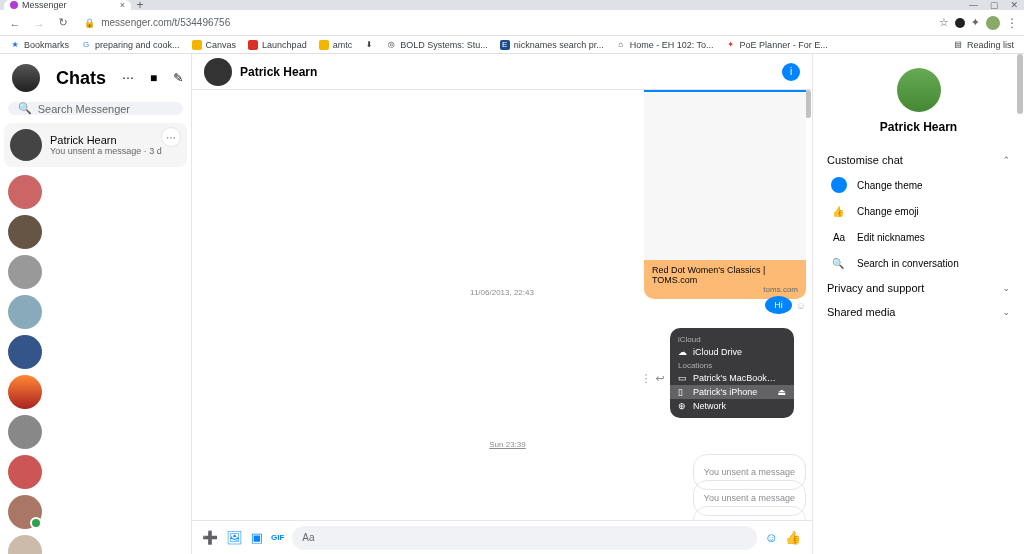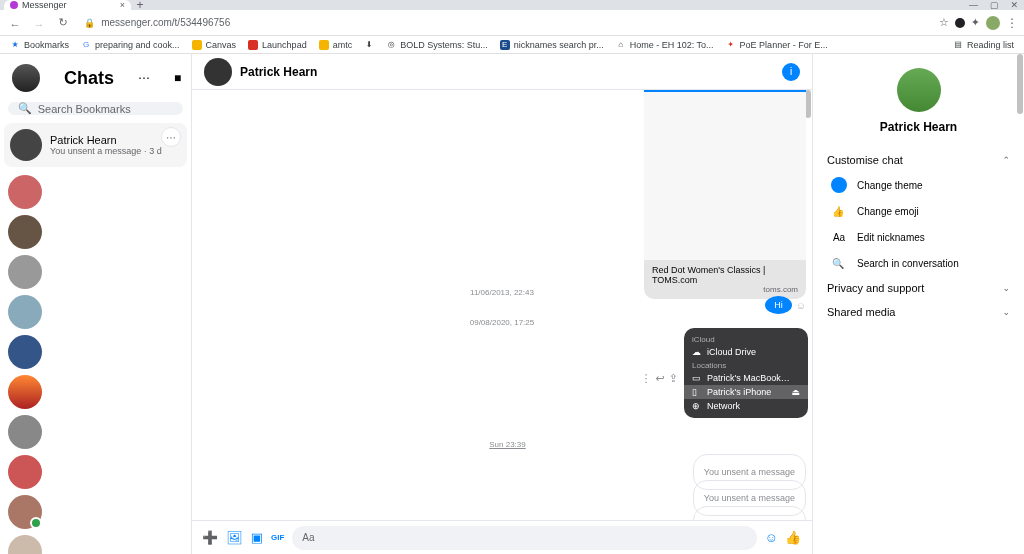--- a/index.html
+++ b/index.html
@@ -25,21 +25,21 @@
 .dots { color:#5f6368; font-size:12px; }
 
 .bmbar { height:18px; background:#fff; display:flex; align-items:center; padding:0 10px; gap:12px; border-bottom:1px solid #e0e0e0; font-size:9px; color:#3c4043; white-space:nowrap; }
 .bm { display:flex; align-items:center; gap:4px; cursor:pointer; }
 .bm .ico { width:10px; height:10px; border-radius:2px; display:flex; align-items:center; justify-content:center; font-size:8px; }
 .readlist { margin-left:auto; display:flex; align-items:center; gap:4px; }
 
 
 .app { display:flex; height:500px; background:#fff; }
 .left { width:192px; border-right:1px solid #e4e6eb; display:flex; flex-direction:column; }
-.lhdr { display:flex; align-items:center; padding:10px 12px 6px; gap:24px; }
+.lhdr { display:flex; align-items:center; padding:10px 12px 6px; gap:16px; }
 .myav { width:28px; height:28px; border-radius:50%; background:linear-gradient(#555,#222); flex:none; }
 .lhdr h1 { font-size:18px; font-weight:700; flex:1; }
 .iconbtn { width:26px; height:26px; border-radius:50%; display:flex; align-items:center; justify-content:center; font-size:12px; color:#050505; cursor:pointer; }
 .search { margin:4px 8px; background:#f0f2f5; border-radius:50px; height:26px; display:flex; align-items:center; padding:0 10px; gap:6px; font-size:11px; color:#65676b; }
 .rows { padding:4px; }
 .row { display:flex; align-items:center; gap:8px; padding:6px; border-radius:8px; cursor:pointer; position:relative; }
 .row.sel { background:#f5f5f5; }
 .row.sel::after { content:"⋯"; position:absolute; right:6px; top:4px; width:18px; height:18px; border-radius:50%; background:#fff; border:1px solid #e4e6eb; display:flex; align-items:center; justify-content:center; font-size:10px; color:#65676b; }
 .av { width:32px; height:32px; border-radius:50%; flex:none; }
 .row .txt { display:flex; flex-direction:column; overflow:hidden; }
@@ -50,31 +50,31 @@
 .sav.online::after { content:""; position:absolute; right:0; bottom:0; width:8px; height:8px; border-radius:50%; background:#31a24c; border:2px solid #fff; }
 
 .mid { flex:1; display:flex; flex-direction:column; min-width:0; }
 .mhdr { height:36px; display:flex; align-items:center; padding:0 12px; gap:8px; border-bottom:1px solid #e4e6eb; }
 .mhdr .hav { width:28px; height:28px; border-radius:50%; background:#333; }
 .mhdr .nm { font-size:12px; font-weight:600; flex:1; }
 .minfo { width:18px; height:18px; border-radius:50%; background:#0084ff; color:#fff; font-size:10px; display:flex; align-items:center; justify-content:center; cursor:pointer; }
 .msgs { flex:1; overflow:hidden; position:relative; padding:0 8px; }
 .linkcard { position:absolute; top:0; right:6px; width:162px; }
 .linkcard .prev { height:170px; background:#f7f7f7; border:2px solid #0084ff; border-width:2px 0 0 0; }
-.linkcard .meta { background:#e5e5e5; padding:5px 8px; font-size:9px; border-radius:0 0 10px 10px; }
+.linkcard .meta { background:#fdba74; padding:5px 8px; font-size:9px; border-radius:0 0 10px 10px; }
 .linkcard .t { color:#050505; font-weight:500; }
 .linkcard .d { color:#65676b; font-size:8px;text-align:right; }
 .ts { text-align:center; font-size:8px; color:#8a8d91; }
 .ts1{position:absolute;top:198px;left:0;right:0;}
 .ts2{position:absolute;top:228px;left:0;right:0;}
 .ts3{position:absolute;top:350px;left:11px;right:0;text-decoration:underline;}
 .hi { position:absolute; top:206px; right:6px; display:flex; align-items:center; gap:4px; }
 .hi .bub { background:#0084ff; color:#fff; font-size:9px; padding:4px 9px; border-radius:50%; }
 .react { color:#bcc0c4; font-size:10px; }
-.imgmsg { position:absolute; top:238px; right:4px; width:124px; background:#3a3a3c; border-radius:10px; padding:5px 8px; color:#fff; font-size:9px; }
+.imgmsg { position:absolute; top:238px; right:18px; width:124px; background:#3a3a3c; border-radius:10px; padding:5px 8px; color:#fff; font-size:9px; }
 .imgmsg .sec { color:#aeaeb2; font-size:8px; margin:2px 0 1px; }
 .imgmsg .it { display:flex; align-items:center; gap:5px; padding:2px 0; }
 .imgmsg .it.sel { background:#636366; margin:0 -8px; padding:2px 8px; }
 .iticon{width:10px;height:10px;display:inline-block;}
 .imgside { position:absolute; top:282px; right:134px; display:flex; gap:4px; font-size:11px; color:#8a8d91; align-items:center;}
 .unsent { position:absolute; right:6px; border:1px solid #e4e6eb; border-radius:14px; font-size:9px; color:#8a8d91; padding:12px 10px; }
 .u1{top:364px;} .u2{top:390px;} .u3{top:416px;}
 .compose { height:34px; border-top:1px solid #e4e6eb; display:flex; align-items:center; padding:0 10px; gap:8px; }
 .cbtn { color:#0084ff; font-size:13px; cursor:pointer; }
 .cinput { flex:1; background:#f0f2f5; border-radius:16px; height:24px; padding:0 10px; font-size:10px; color:#65676b; display:flex; align-items:center; }
@@ -178,21 +178,21 @@
   <div class="left">
     <div class="lhdr">
       <div class="myav"></div>
       <h1>Chats</h1>
       <span class="iconbtn">⋯</span>
       <span class="iconbtn">■</span>
       <span class="iconbtn">✎</span>
     </div>
     <div class="search">
       <span>🔍</span>
-      <span>Search Bookmarks</span>
+      <span>Search Messenger</span>
     </div>
     <div class="rows">
       <div class="row sel">
         <div class="av" style="background:#444"></div>
         <div class="txt">
           <span class="nm">Patrick Hearn</span>
           <span class="sub">You unsent a message · 3 d</span>
         </div>
       </div>
     </div>
@@ -226,21 +226,20 @@
         <div class="meta">
           <div class="t">Red Dot Women's Classics | TOMS.com</div>
           <div class="d">toms.com</div>
         </div>
       </div>
       <div class="ts ts1">11/06/2013, 22:43</div>
       <div class="hi">
         <span class="bub">Hi</span>
         <span class="react">☺</span>
       </div>
-      <div class="ts ts2">09/08/2020, 17:25</div>
       <div class="imgside">
         <span>⋮</span>
         <span>↩</span>
         <span>⇪</span>
       </div>
       <div class="imgmsg">
         <div class="sec">iCloud</div>
         <div class="it">
             <span class="iticon">☁</span>
             <span>iCloud Drive</span>

